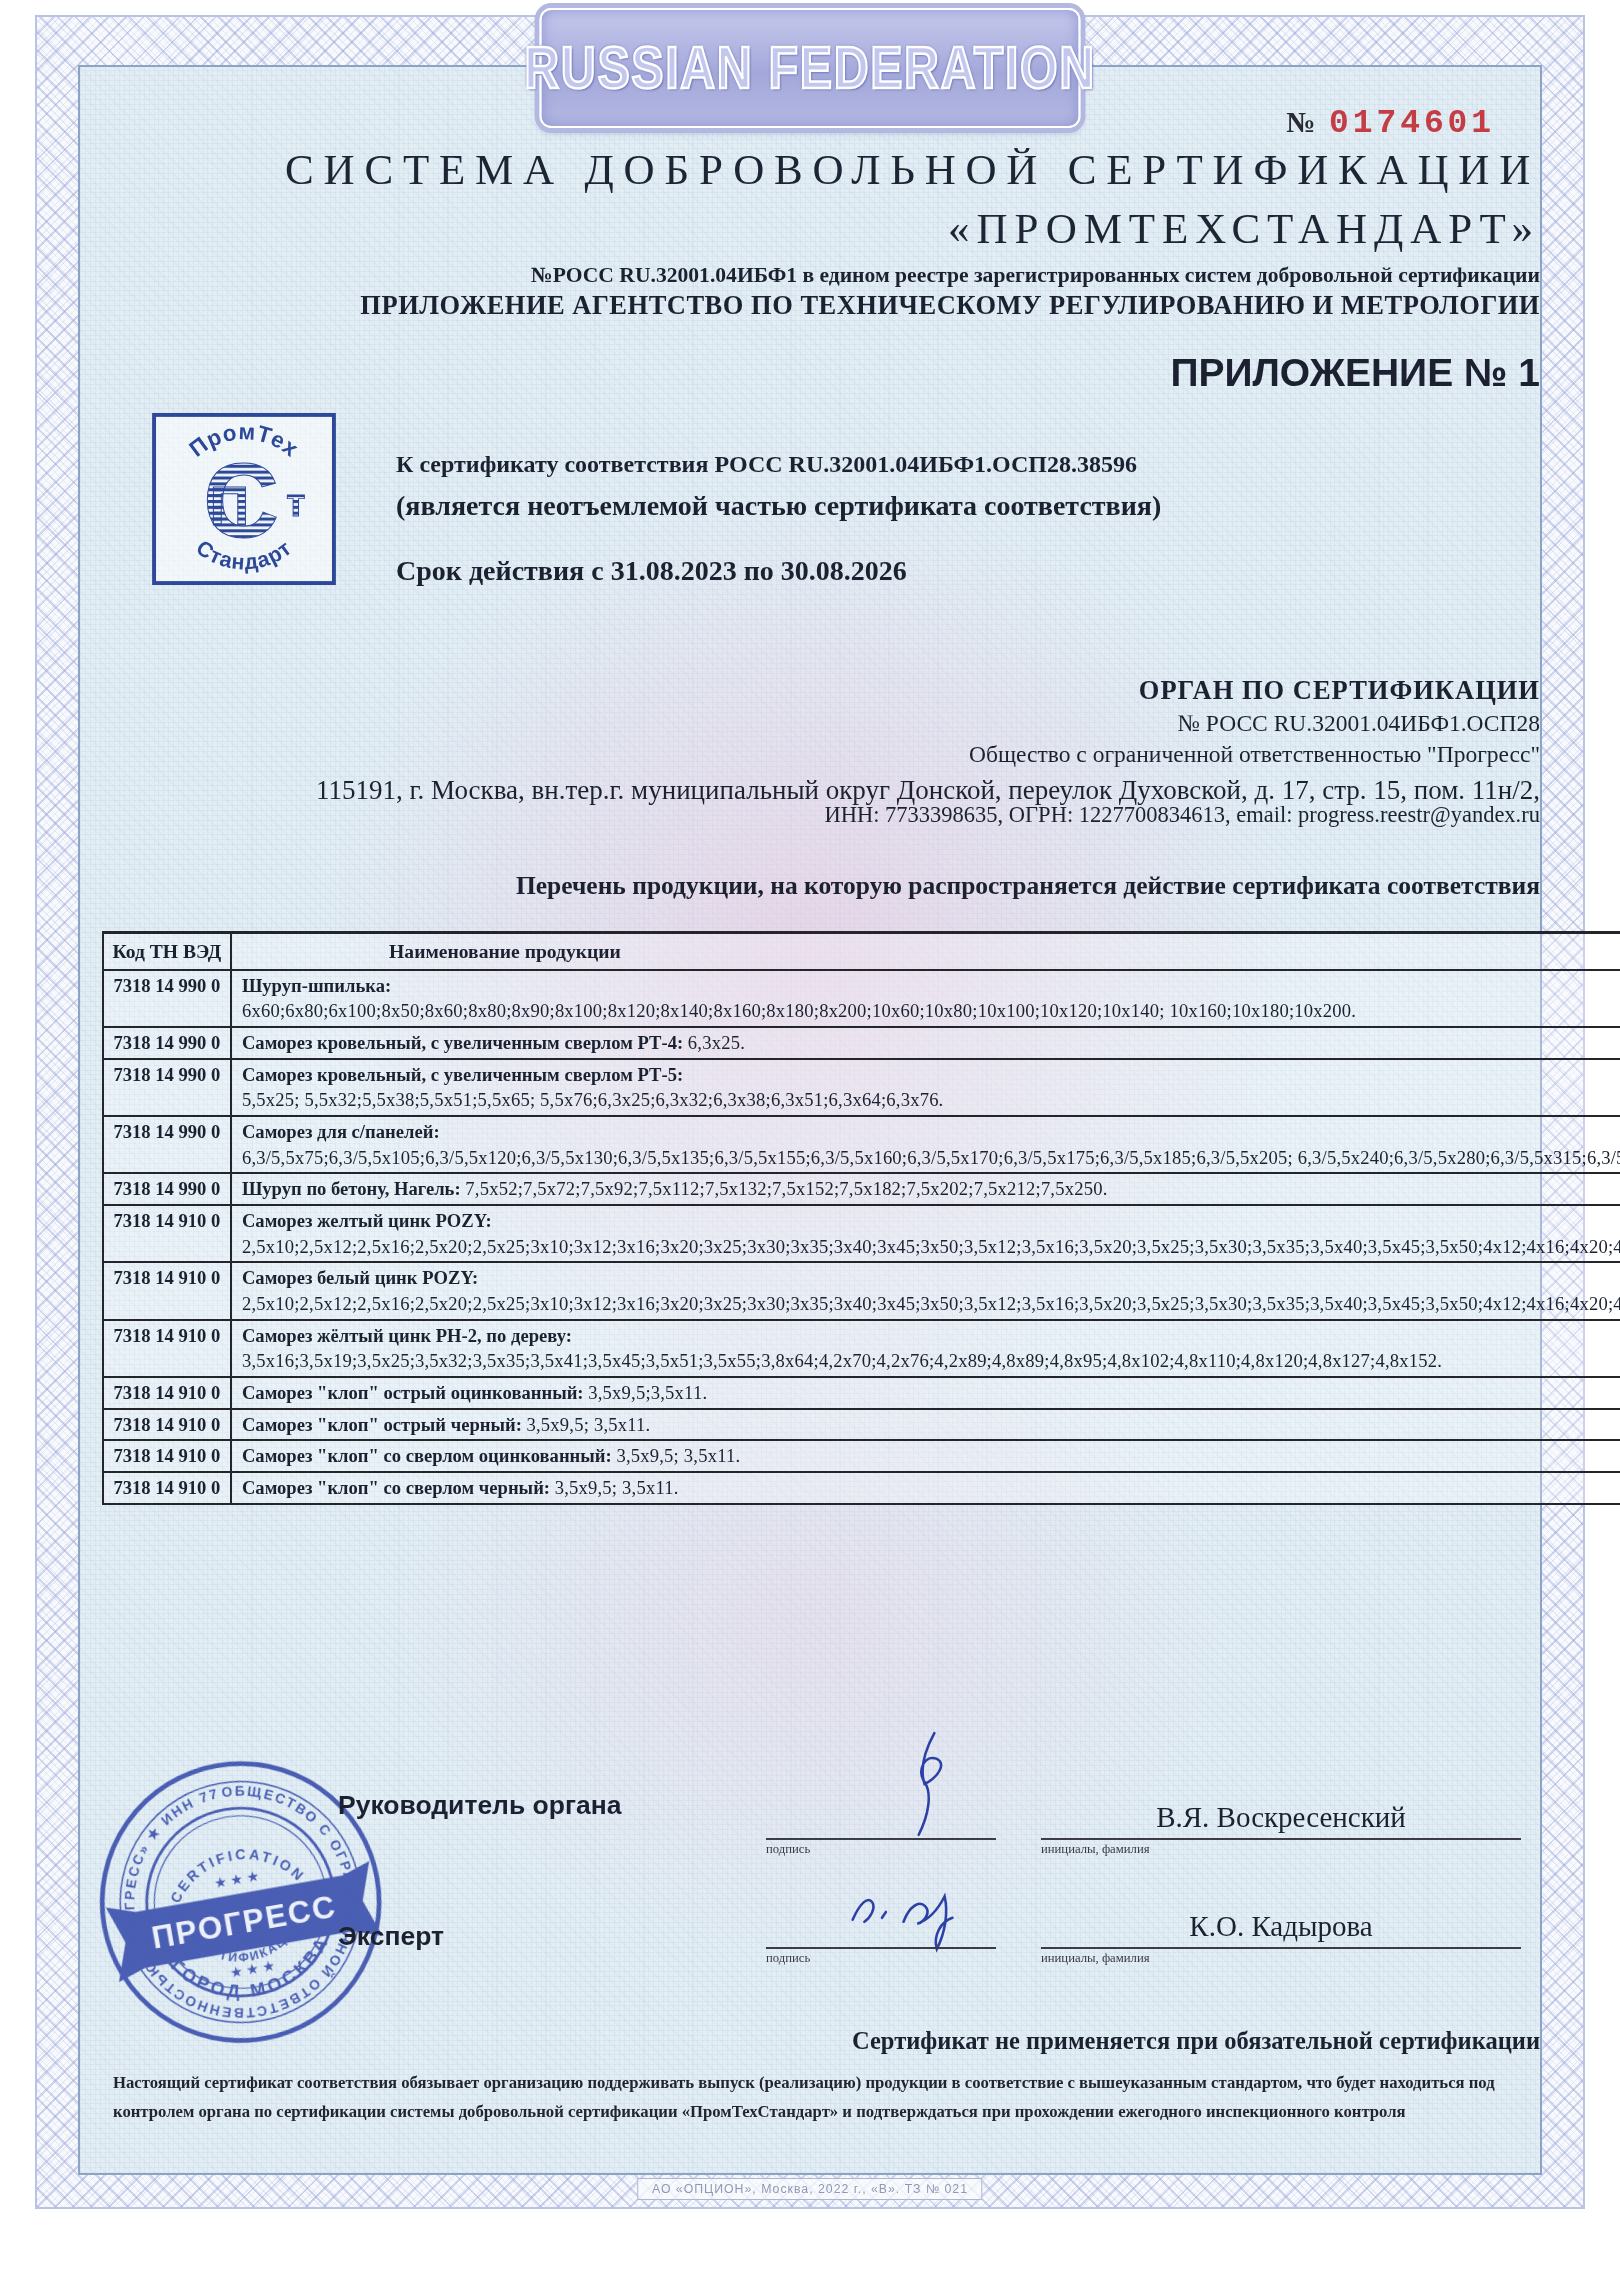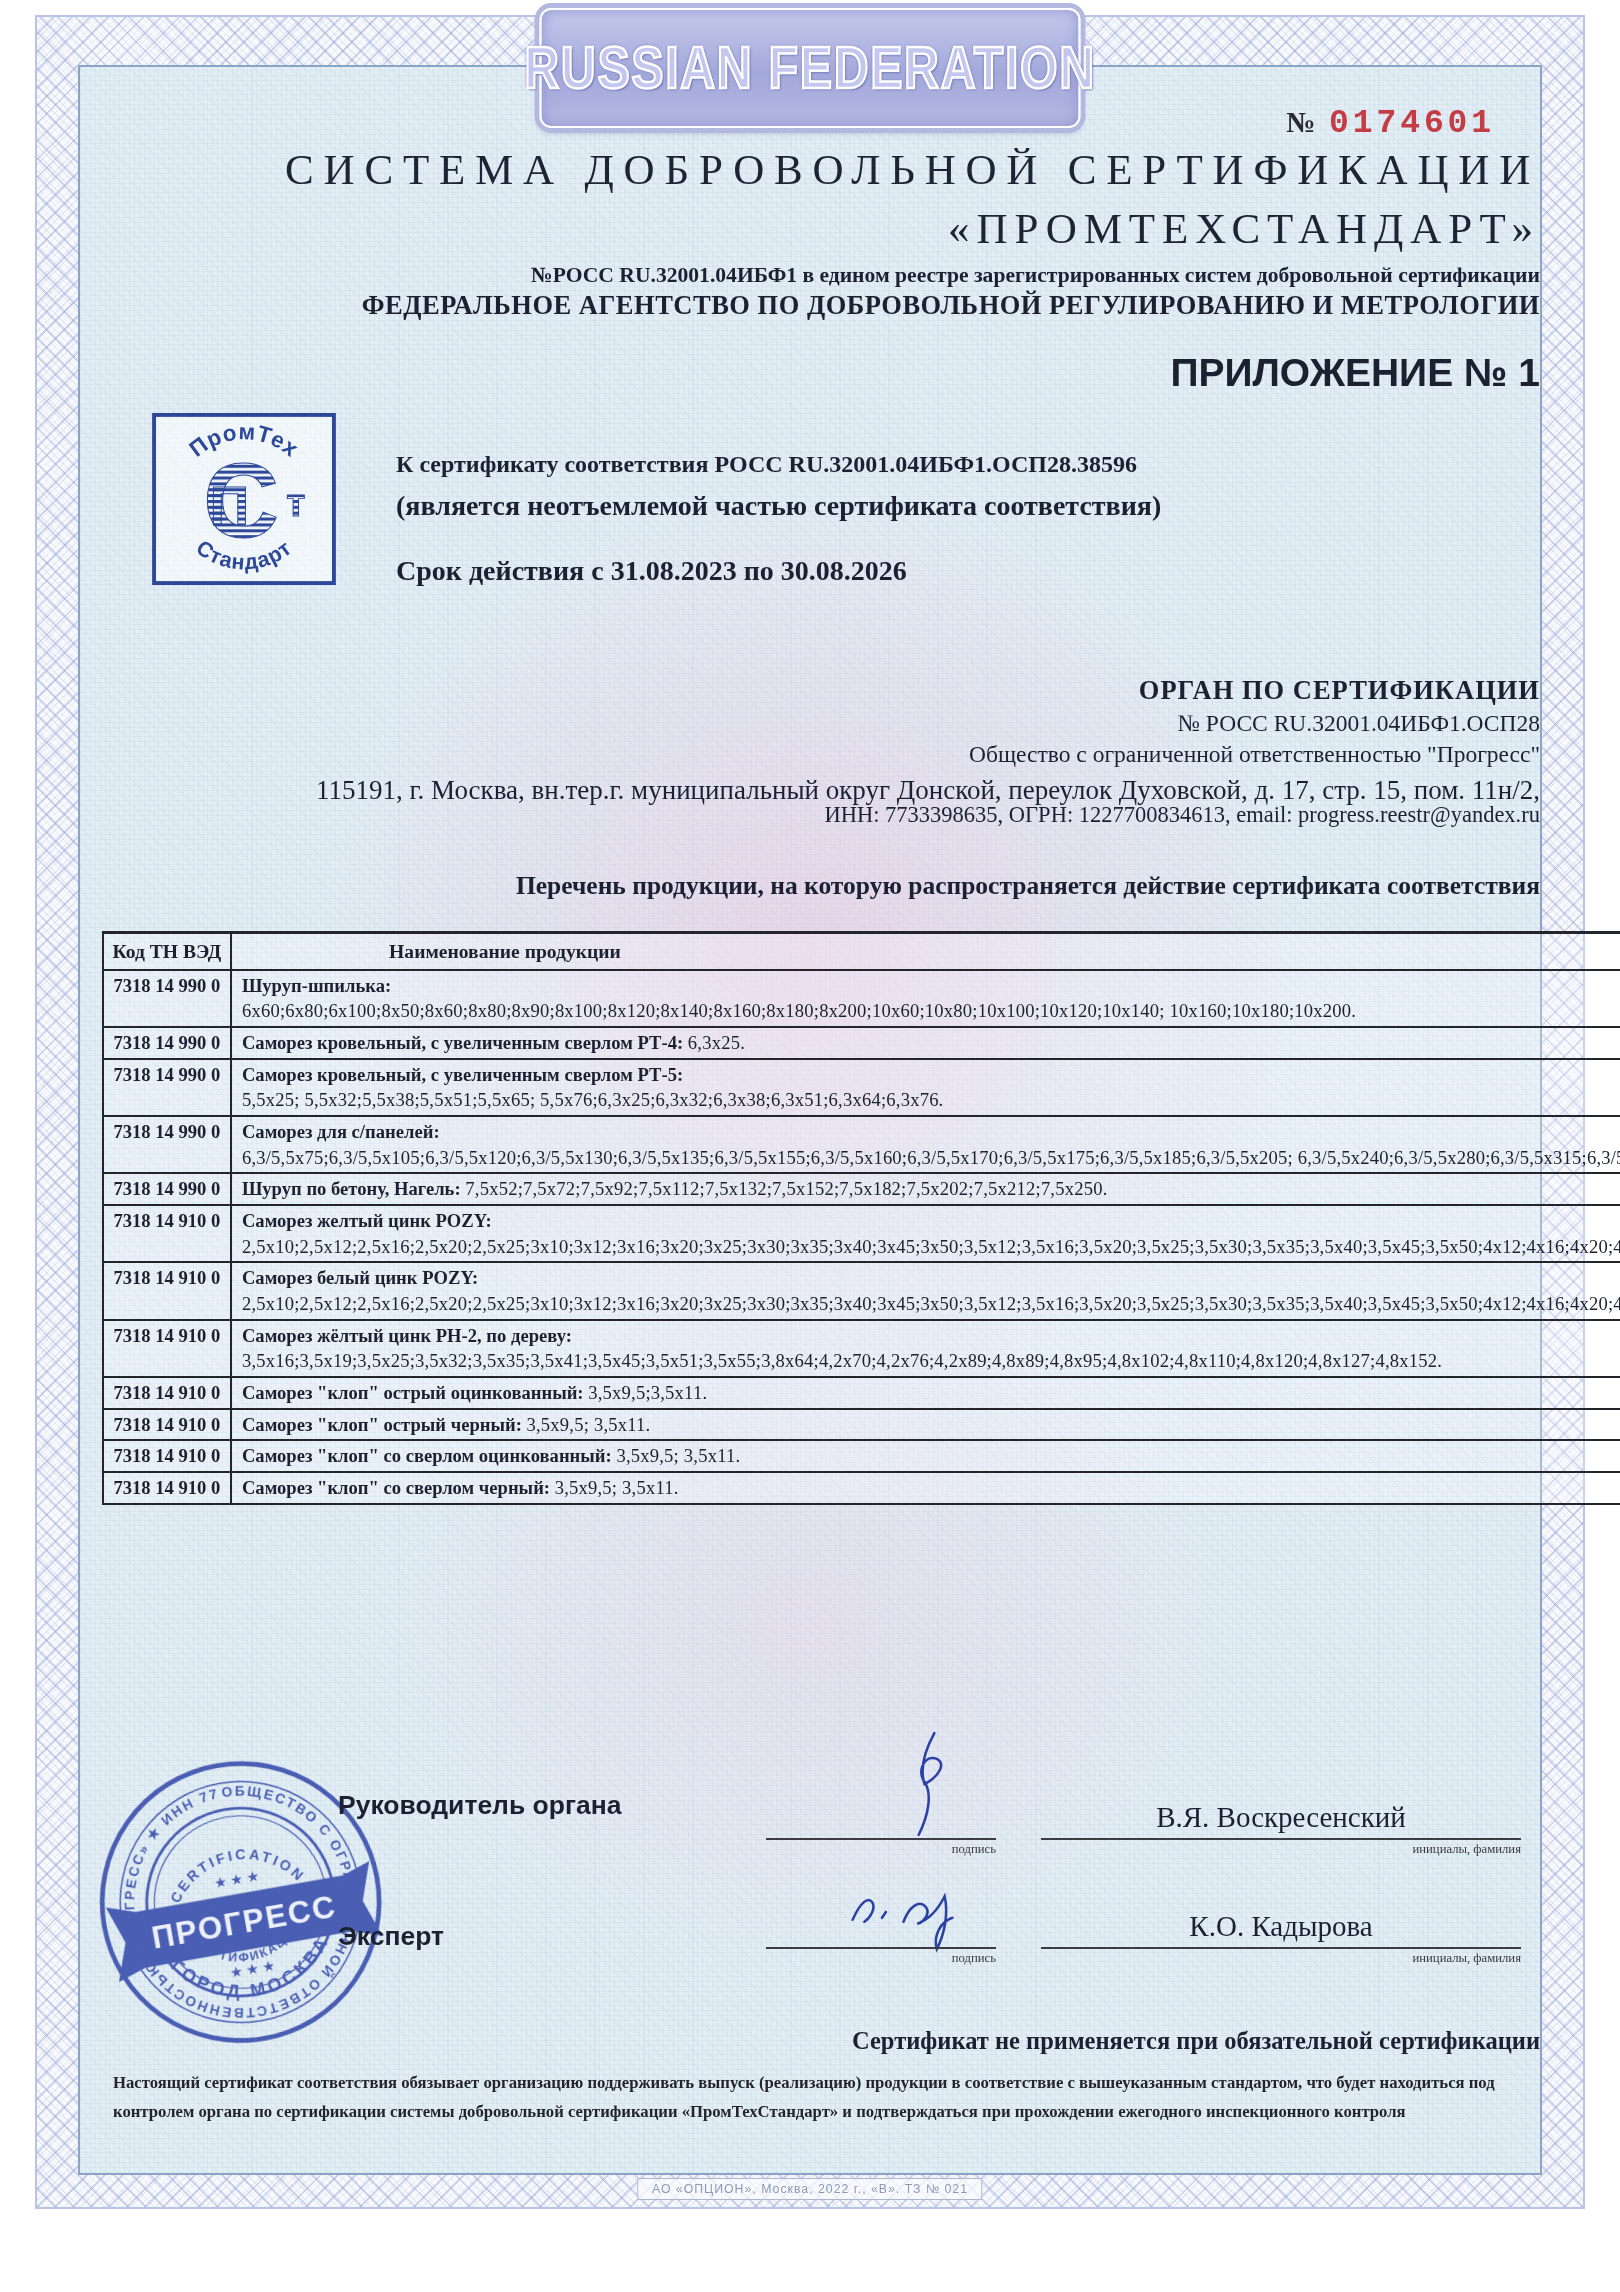--- a/index.html
+++ b/index.html
@@ -80,21 +80,21 @@
 
   
   .sig-label{position:absolute;left:258px;font-family:"Liberation Sans",sans-serif;
      font-weight:bold;font-size:26.5px;}
   .lead-label{top:1723px;}
   .exp-label{top:1854px;}
   .sig-line{position:absolute;border-top:2px solid #3c3c44;}
   .line-sign{left:686px;width:230px;}
   .line-name{left:961px;width:480px;}
   .lead-lines{top:1771px;} .exp-lines{top:1880px;}
-  .sig-caption{position:absolute;font-size:12.7px;color:#3a3a42;text-align:right;}
+  .sig-caption{position:absolute;font-size:12.7px;color:#3a3a42;text-align:left;}
   .cap-sign{left:686px;width:230px;} .cap-name{left:961px;width:480px;}
   .lead-caps{top:1775px;} .exp-caps{top:1884px;}
   .sig-name{position:absolute;left:961px;width:480px;text-align:center;font-size:29px;}
   .lead-name{top:1734px;} .exp-name{top:1843px;}
   .ink{position:absolute;}
   .ink-lead{left:784px;top:1658px;}
   .ink-exp{left:755px;top:1796px;}
 
   .stamp{position:absolute;left:13.7px;top:1688px;transform:rotate(-10deg);
      opacity:.9;filter:blur(0.3px);}
@@ -117,21 +117,21 @@
 
   <div class="content">
 
     <div class="serial">
       <span class="num-sign">№</span><span class="num-val">0174601</span>
     </div>
 
     <div class="abs h-system">СИСТЕМА ДОБРОВОЛЬНОЙ СЕРТИФИКАЦИИ</div>
     <div class="abs h-system2">«ПРОМТЕХСТАНДАРТ»</div>
     <div class="abs h-registry">№РОСС RU.32001.04ИБФ1 в едином реестре зарегистрированных систем добровольной сертификации</div>
-    <div class="abs h-agency">ФЕДЕРАЛЬНОЕ АГЕНТСТВО ПО ДОБРОВОЛЬНОЙ РЕГУЛИРОВАНИЮ И МЕТРОЛОГИИ</div>
+    <div class="abs h-agency">ПРИЛОЖЕНИЕ АГЕНТСТВО ПО ТЕХНИЧЕСКОМУ РЕГУЛИРОВАНИЮ И МЕТРОЛОГИИ</div>
     <div class="abs h-appendix">ПРИЛОЖЕНИЕ № 1</div>
 
     <div class="logo-box">
       <svg width="186" height="174" viewBox="0 0 190 178">
         <defs>
           <pattern id="lstripe" width="6" height="6" patternUnits="userSpaceOnUse">
             <rect width="6" height="3.1" fill="#2d4899"></rect>
           </pattern>
           <path id="lg-top" d="M 30,72 A 70,70 0 0 1 160,72"></path>
           <path id="lg-bot" d="M 24,112 A 76,76 0 0 0 166,112"></path>

